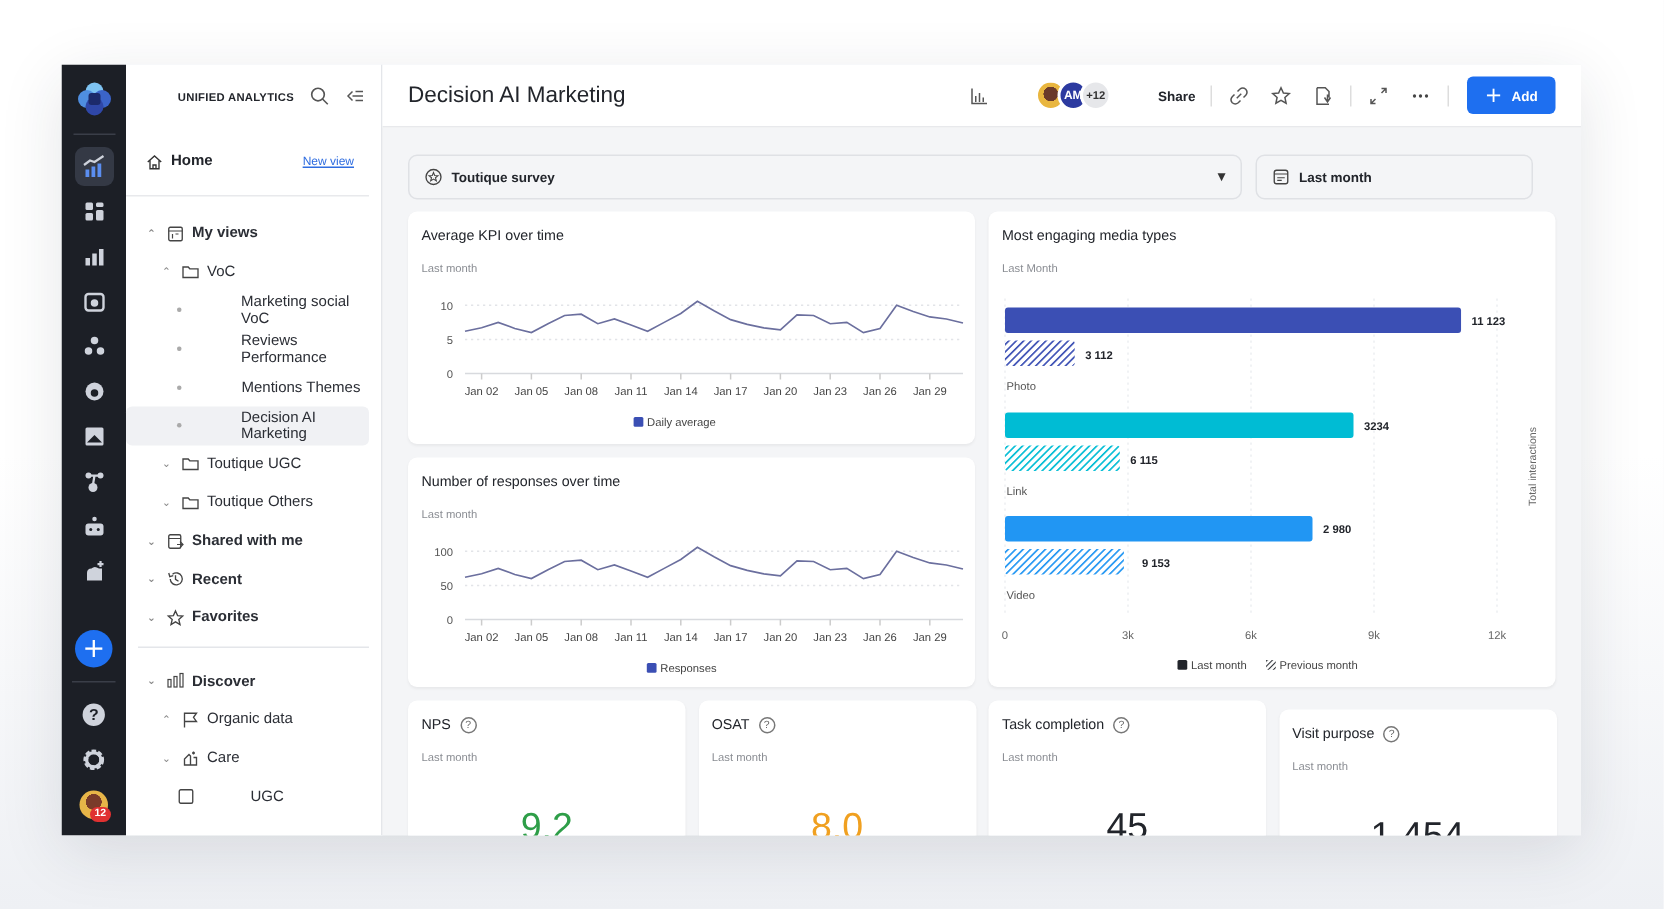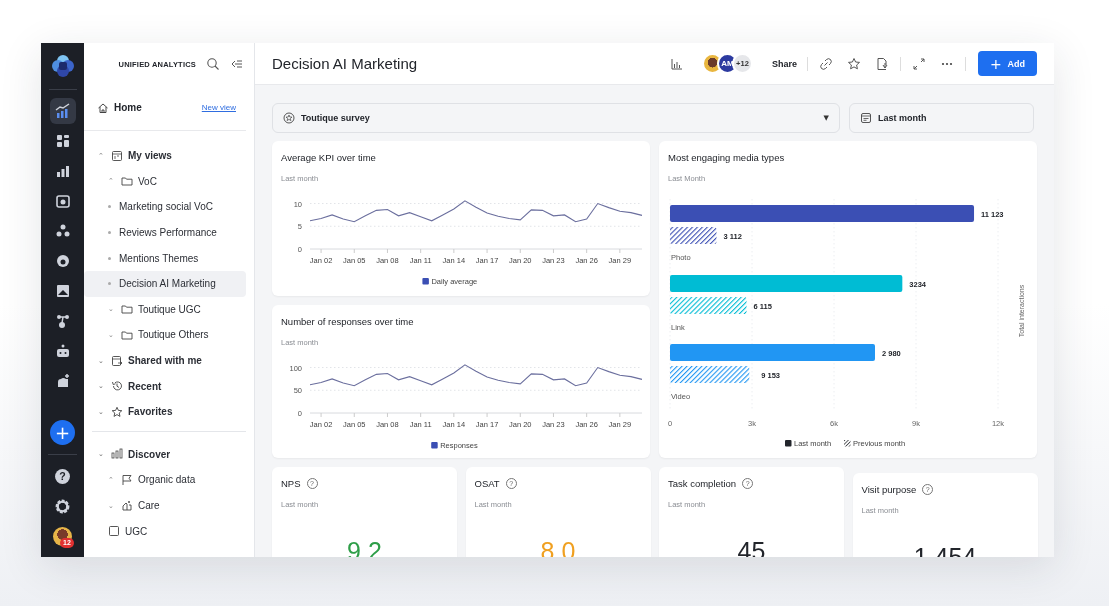--- a/index.html
+++ b/index.html
@@ -57,46 +57,46 @@
   .nav .home-row .new-view { font-size: 8px; color: #2f6de0; text-decoration: underline; }
   .tree { padding-top: 12px; }
   .tree-item {
     display: flex; align-items: center; height: 25.6px; font-size: 10px; color: #2b2e35; padding-left: 14px;
     margin-right: 8px; border-radius: 4px;
   }
   .tree-item .chev { width: 8px; font-size: 7px; color: #888; margin-right: 5px; font-family: "DejaVu Sans", sans-serif; }
   .tree-item .ticon { width: 12px; height: 12px; margin-right: 5px; color: #444; }
   .tree-item.bold { font-weight: bold; }
   .tree-item.l1 { padding-left: 24px; }
-  .tree-item.l2 { padding-left: 24px; }
+  .tree-item.l2 { padding-left: 34px; gap: 32px; }
   .tree-item .dot { width: 3px; height: 3px; background: #aaa; border-radius: 50%; margin-right: 8px; }
   .tree-item.selected { background: #f0f1f4; }
   .tree-sep { height: 1px; background: #e4e6ea; margin: 6px 8px 10px 8px; }
   
   .main { flex: 1; position: relative; height: 100%; }
   .topbar {
     height: 42px; background: #fff; display: flex; align-items: center; padding: 0 17px 0 17px;
     border-bottom: 1px solid #e8e9ec;
   }
   .topbar .title { font-size: 15px; color: #22252b; flex: 1; }
   .tb-icon { width: 14px; height: 14px; color: #555; margin: 0 7px; }
-  .avatars { display: flex; align-items: flex-start; margin: 0 11px; }
+  .avatars { display: flex; align-items: flex-start; margin: 0 23px; }
   .av { width: 21px; height: 21px; border-radius: 50%; margin-left: -6px; border: 2px solid #fff; font-size: 8px; font-weight: bold; display: flex; align-items: center; justify-content: center; }
   .av1 { background: radial-gradient(circle at 50% 45%, #6b3a2a 0 38%, #e9b63f 39%); margin-left: 0; }
   .av2 { background: #2c3aa0; color: #fff; }
   .av3 { background: #e6e7ea; color: #333; font-size: 7.5px; }
   .share { font-size: 9px; font-weight: bold; margin: 0 6px 0 8px; }
   .vsep { width: 1px; height: 14px; background: #ddd; margin: 0 4px; }
   .add-main {
     background: #1e6ff0; color: #fff; font-size: 9px; font-weight: bold; border: 0; border-radius: 4px;
     height: 25px; width: 59px; margin-left: 8px; display: flex; align-items: center; justify-content: center;
     font-family: "Liberation Sans", sans-serif;
   }
   .add-main .plus { font-size: 14px; margin-right: 6px; font-family: "DejaVu Sans", sans-serif; font-weight: normal; }
-  .filters { position: absolute; top: 60px; left: 17px; right: 20px; height: 30px; display: flex; gap: 9px; }
+  .filters { position: absolute; top: 60px; left: 17px; right: 32px; height: 30px; display: flex; gap: 9px; }
   .filter { background: #f4f5f7; border: 1px solid #dfe1e5; border-radius: 6px; display: flex; align-items: center; padding: 0 10px; font-size: 9px; font-weight: bold; }
   .filter.survey { flex: 1; }
   .filter.survey .caret { margin-left: auto; font-size: 7px; color: #333; font-family: "DejaVu Sans", sans-serif; }
   .filter.date { width: 185px; }
   .filter .ficon { width: 12px; height: 12px; margin-right: 6px; color: #444; }
   .card { position: absolute; background: #fff; border-radius: 6px; box-shadow: 0 1px 2px rgba(0,0,0,0.05); }
   .card .ctitle { position: absolute; left: 9px; top: 11px; font-size: 9.5px; color: #22252b; display: flex; align-items: center; }
   .card .csub { position: absolute; left: 9px; top: 33px; font-size: 7.5px; color: #8a8d93; }
   .card .help { width: 11px; height: 11px; border: 1px solid #777; border-radius: 50%; font-size: 7px; display: inline-flex; align-items: center; justify-content: center; margin-left: 6px; color: #666; }
   .card svg.chart { position: absolute; left: 0; top: 0; }

